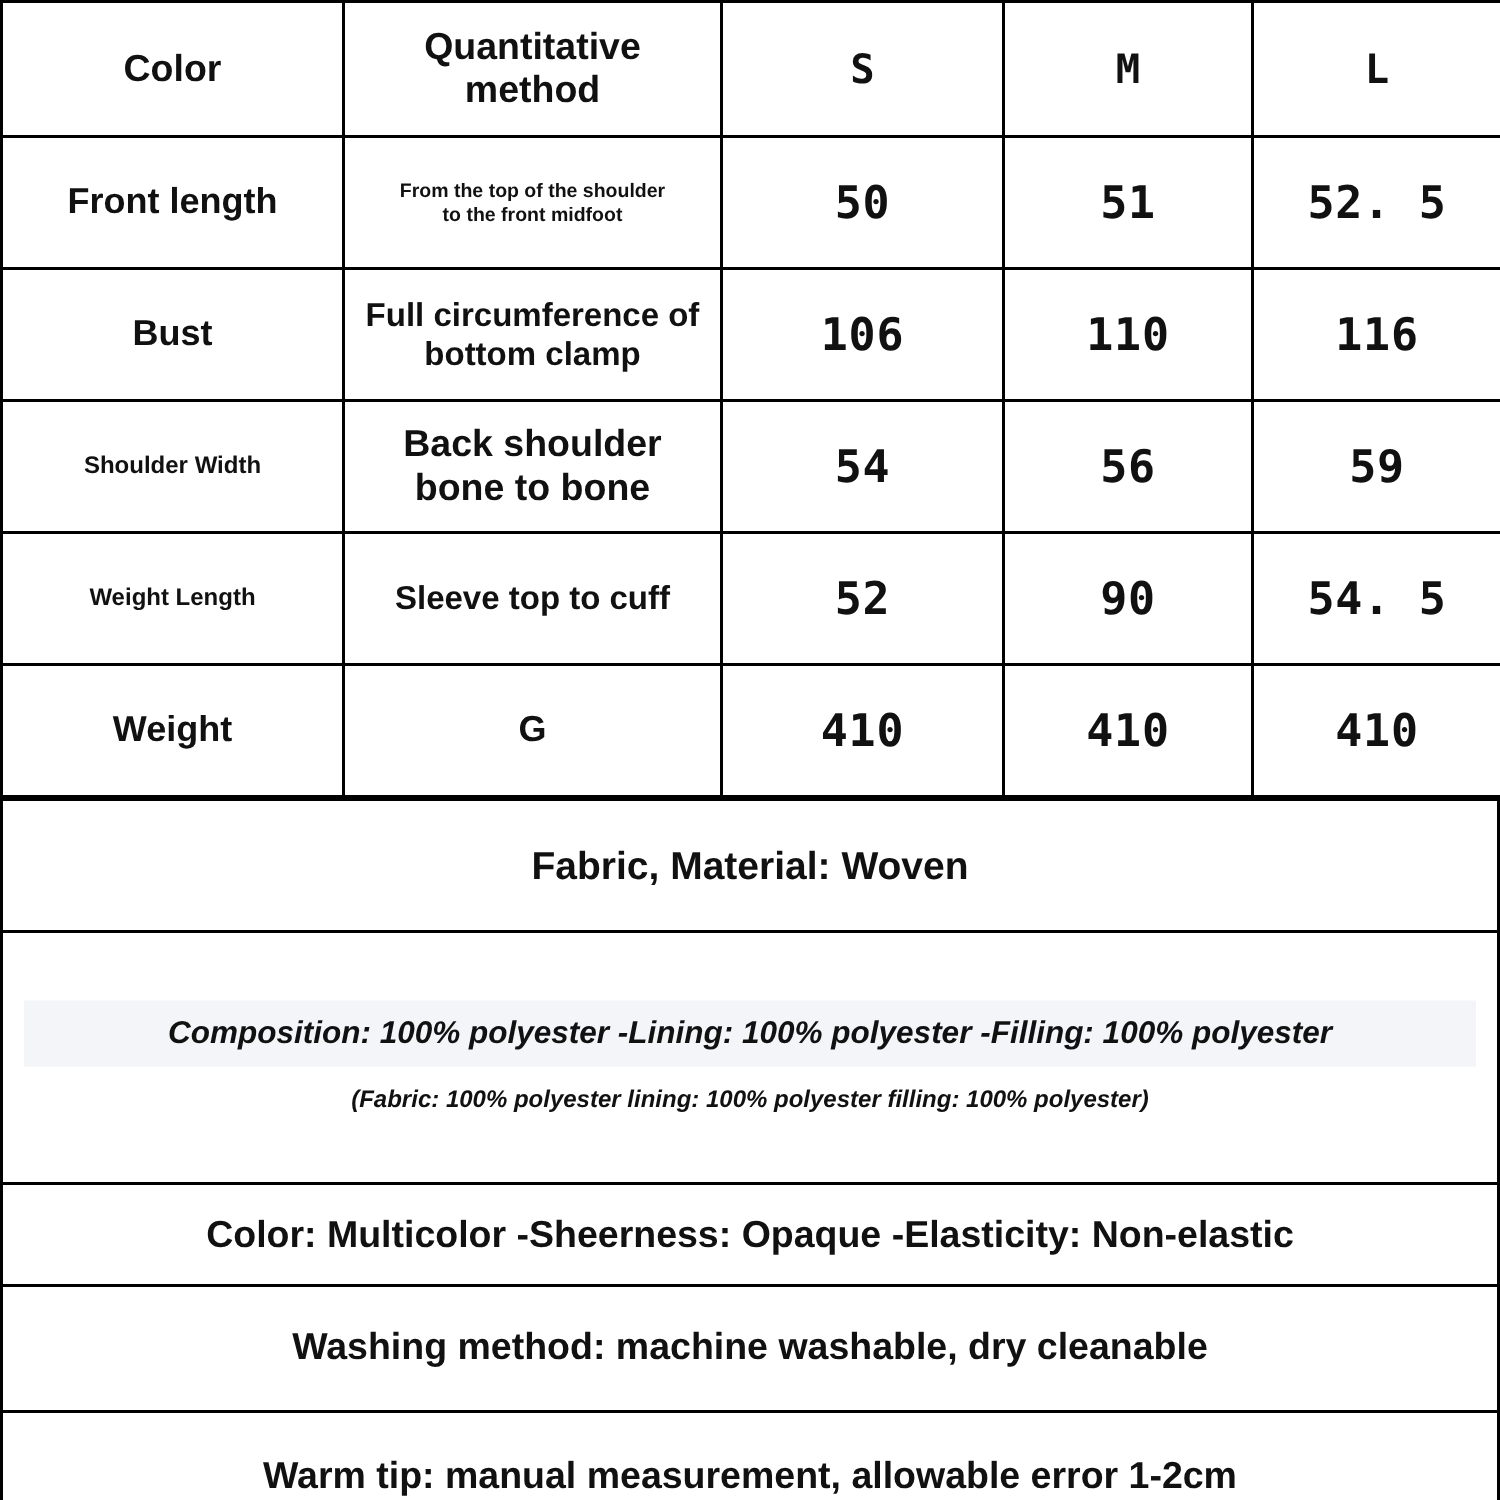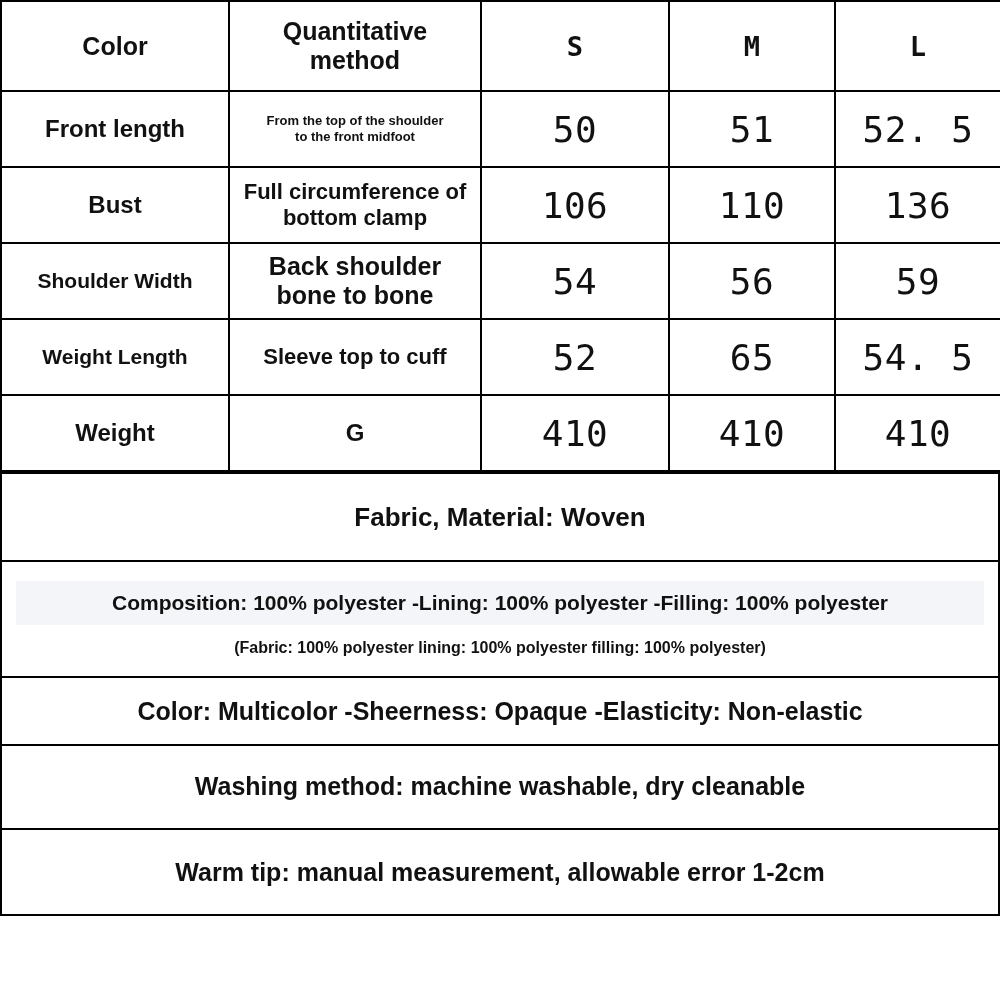--- a/index.html
+++ b/index.html
@@ -57,49 +57,49 @@
     font-weight: 700;
     line-height: 1.15;
   }
   .head-size {
     font-size: 27px;
     font-weight: 700;
     font-family: "DejaVu Sans Mono", monospace;
   }
 
   tr.data-row td {
-    height: 76px;
+    height: 88px;
   }
 
   .cell-area {
     font-size: 24px;
     font-weight: 700;
   }
   .cell-area.small {
-    font-size: 21px;
+    font-size: 16px;
   }
   .cell-method {
     font-size: 23px;
     font-weight: 700;
     line-height: 1.18;
   }
   .cell-method.tiny {
     font-size: 13px;
     line-height: 1.2;
     padding: 0 30px;
   }
   .cell-method.mid {
     font-size: 22px;
   }
   .cell-method.big {
     font-size: 25px;
   }
   .cell-num {
-    font-size: 36px;
-    font-weight: 400;
+    font-size: 30px;
+    font-weight: 700;
     font-family: "DejaVu Sans Mono", monospace;
     letter-spacing: 0.5px;
   }
   .cell-g {
     font-size: 24px;
     font-weight: 700;
   }
 
   
   .info-table {
@@ -115,21 +115,21 @@
     padding: 10px 14px;
   }
 
   .row-fabric { height: 88px; }
   .row-fabric .txt {
     font-size: 26px;
     font-weight: 700;
     margin-top: 44px;
   }
 
-  .row-comp { height: 116px; }
+  .row-comp { height: 168px; font-style: italic; }
   .comp-main {
     font-size: 21px;
     font-weight: 700;
     background: #f4f5f9;
     display: block;
     padding: 8px 10px;
     line-height: 1.3;
   }
   .comp-sub {
     font-size: 16px;
@@ -186,36 +186,36 @@
         <td class="cell-num">50</td>
         <td class="cell-num">51</td>
         <td class="cell-num">52. 5</td>
       </tr>
 
       <tr class="data-row">
         <td class="cell-area">Bust</td>
         <td class="cell-method mid">Full circumference of bottom clamp</td>
         <td class="cell-num">106</td>
         <td class="cell-num">110</td>
-        <td class="cell-num">136</td>
+        <td class="cell-num">116</td>
       </tr>
 
       <tr class="data-row">
         <td class="cell-area small">Shoulder Width</td>
         <td class="cell-method big">Back shoulder bone to bone</td>
         <td class="cell-num">54</td>
         <td class="cell-num">56</td>
         <td class="cell-num">59</td>
       </tr>
 
       <tr class="data-row">
         <td class="cell-area small">Weight Length</td>
         <td class="cell-method mid">Sleeve top to cuff</td>
         <td class="cell-num">52</td>
-        <td class="cell-num">65</td>
+        <td class="cell-num">90</td>
         <td class="cell-num">54. 5</td>
       </tr>
 
       <tr class="data-row">
         <td class="cell-area">Weight</td>
         <td class="cell-g">G</td>
         <td class="cell-num">410</td>
         <td class="cell-num">410</td>
         <td class="cell-num">410</td>
       </tr>

